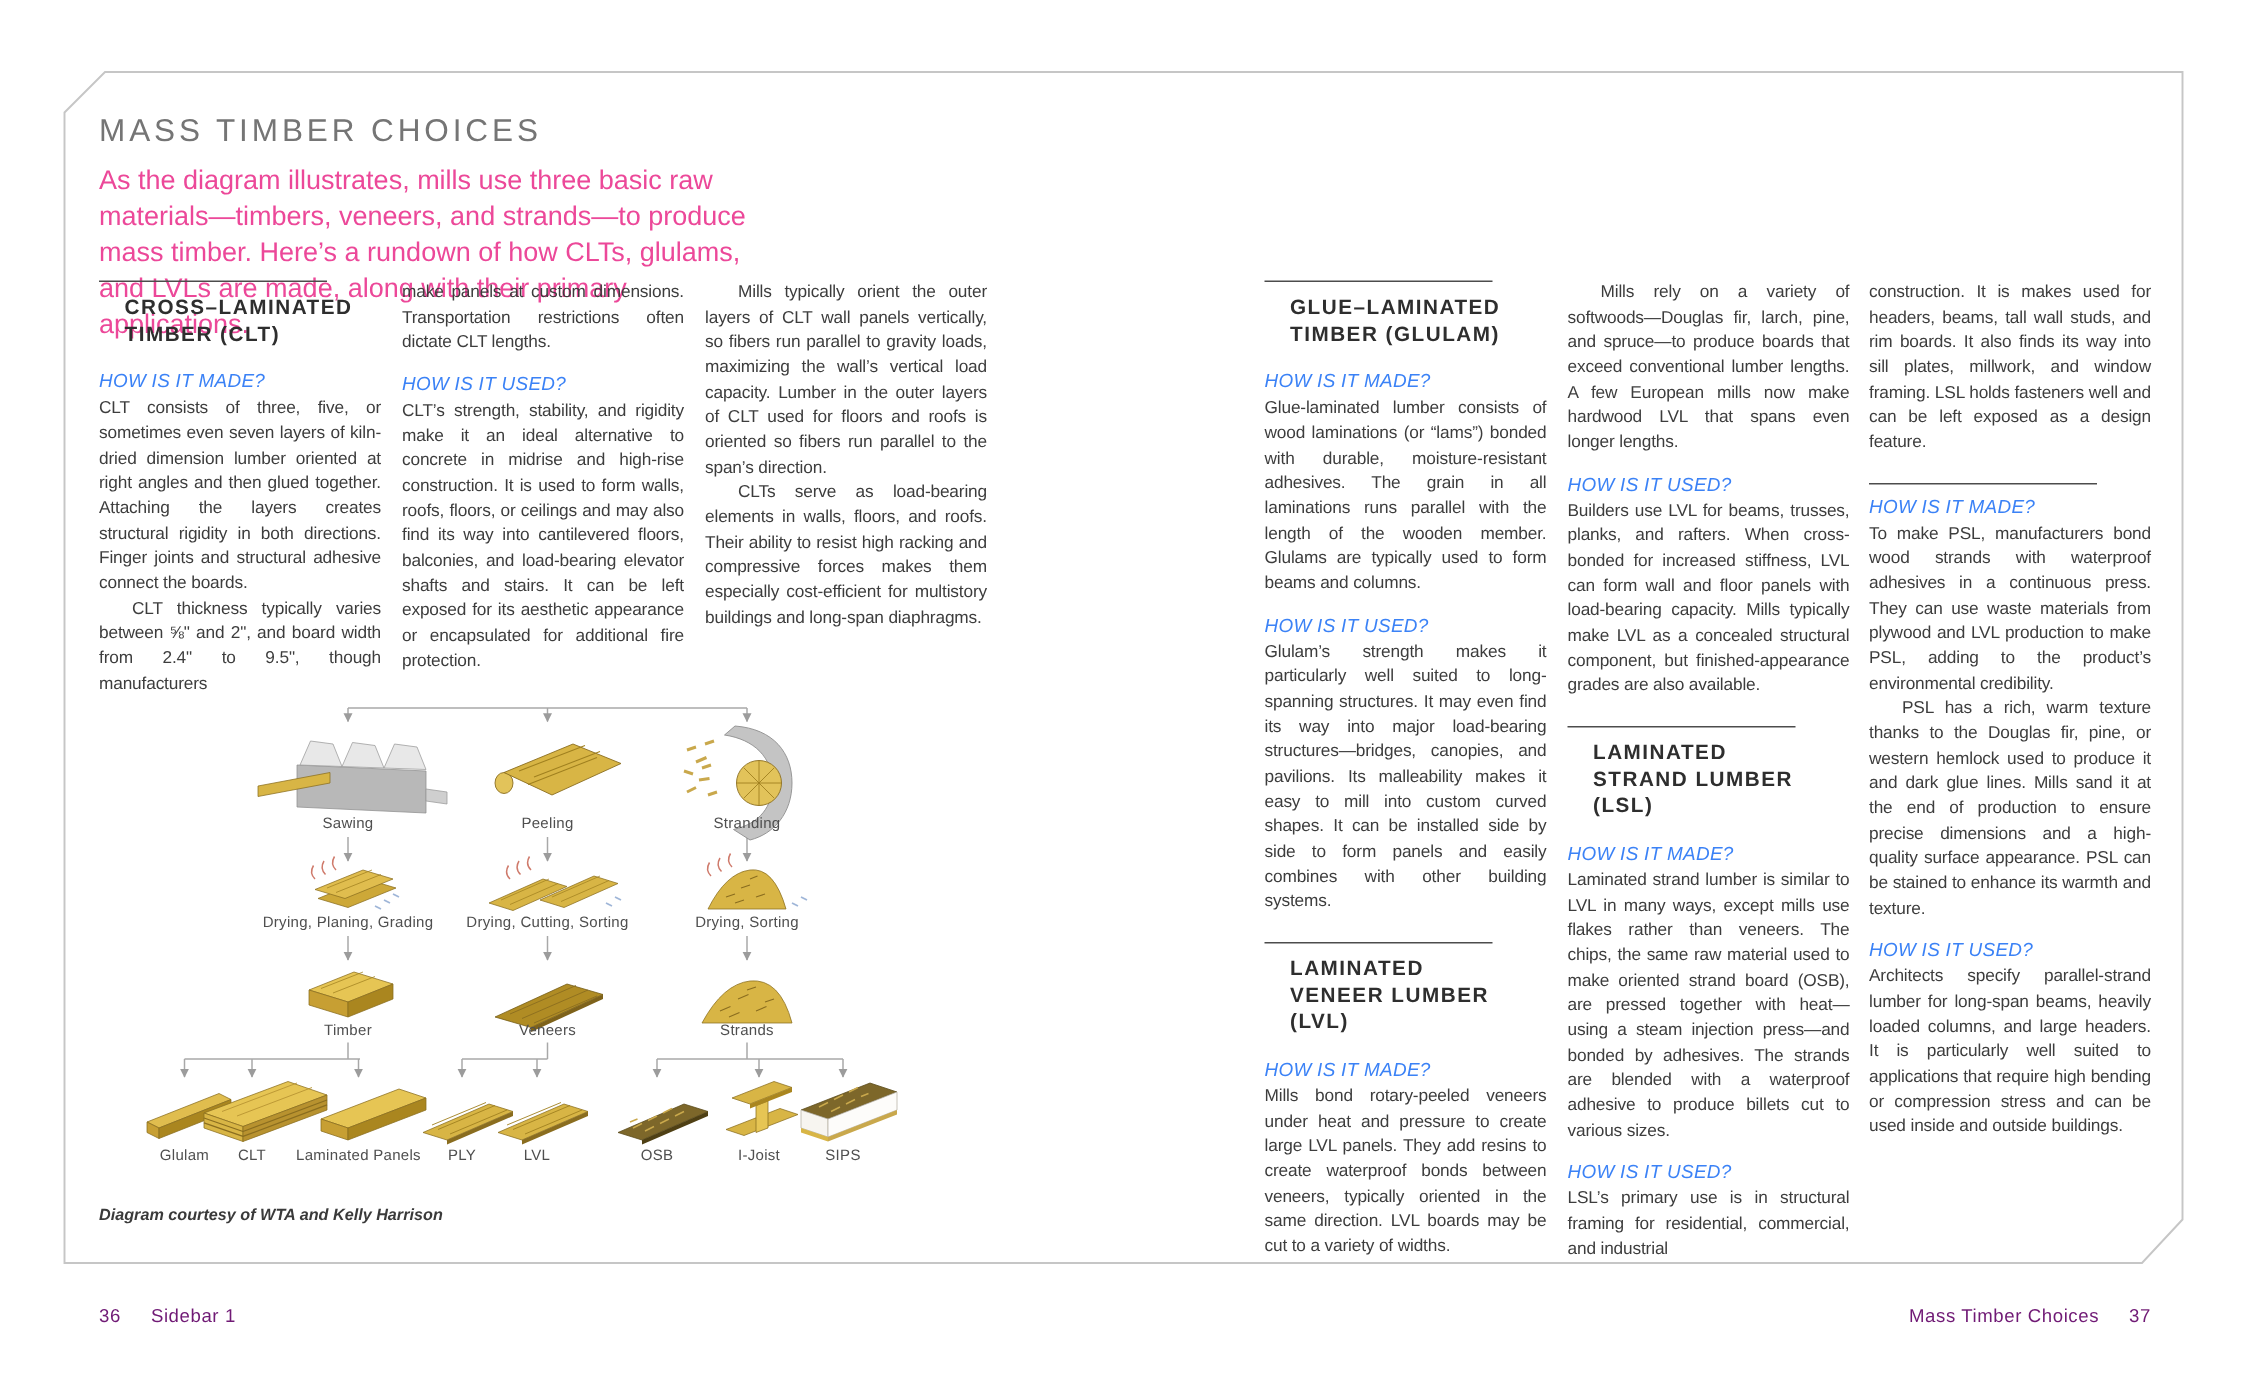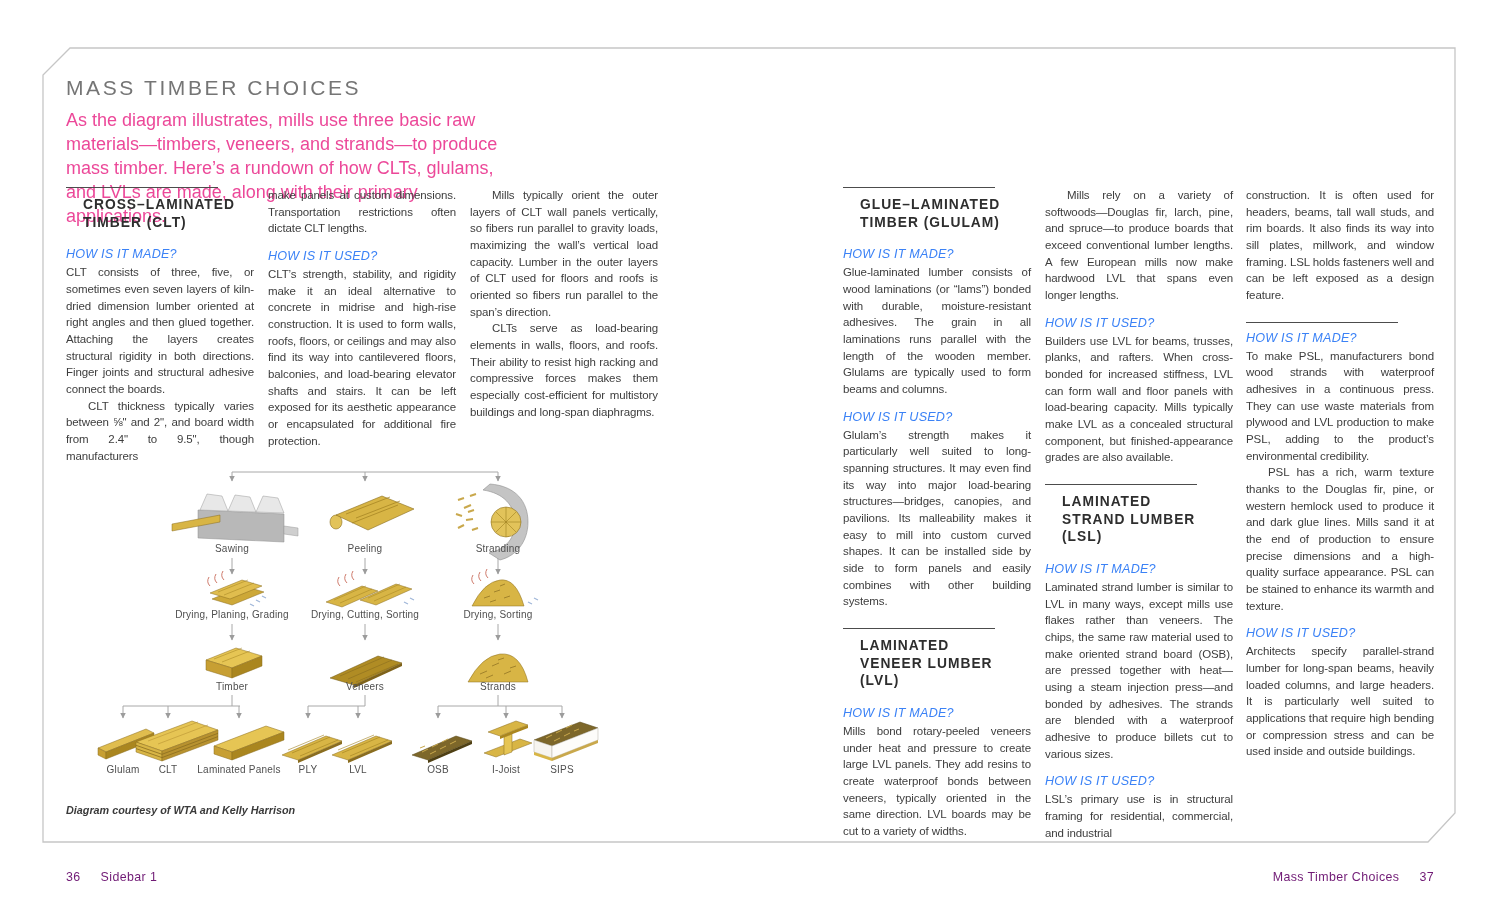--- a/index.html
+++ b/index.html
@@ -86,21 +86,21 @@
     <p class="body">Builders use LVL for beams, trusses, planks, and rafters. When cross-bonded for increased stiffness, LVL can form wall and floor panels with load-bearing capacity. Mills typically make LVL as a concealed structural component, but finished-appearance grades are also available.</p>
     <div class="rule mt"></div>
     <h2 class="sec">LAMINATED STRAND LUMBER (LSL)</h2>
     <div class="subhead">HOW IS IT MADE?</div>
     <p class="body">Laminated strand lumber is similar to LVL in many ways, except mills use flakes rather than veneers. The chips, the same raw material used to make oriented strand board (OSB), are pressed together with heat—using a steam injection press—and bonded by adhesives. The strands are blended with a waterproof adhesive to produce billets cut to various sizes.</p>
     <div class="subhead gap">HOW IS IT USED?</div>
     <p class="body">LSL’s primary use is in structural framing for residential, commercial, and industrial</p>
   </section>
 
   <section class="col" style="left:1246px">
-    <p class="body">construction. It is often used for headers, beams, tall wall studs, and rim boards. It also finds its way into sill plates, millwork, and window framing. LSL holds fasteners well and can be left exposed as a design feature.</p>
+    <p class="body">construction. It is makes used for headers, beams, tall wall studs, and rim boards. It also finds its way into sill plates, millwork, and window framing. LSL holds fasteners well and can be left exposed as a design feature.</p>
     <div class="rule mt"></div>
     <div class="subhead">HOW IS IT MADE?</div>
     <p class="body">To make PSL, manufacturers bond wood strands with waterproof adhesives in a continuous press. They can use waste materials from plywood and LVL production to make PSL, adding to the product’s environmental credibility.</p>
     <p class="body indent">PSL has a rich, warm texture thanks to the Douglas fir, pine, or western hemlock used to produce it and dark glue lines. Mills sand it at the end of production to ensure precise dimensions and a high-quality surface appearance. PSL can be stained to enhance its warmth and texture.</p>
     <div class="subhead gap">HOW IS IT USED?</div>
     <p class="body">Architects specify parallel-strand lumber for long-span beams, heavily loaded columns, and large headers. It is particularly well suited to applications that require high bending or compression stress and can be used inside and outside buildings.</p>
   </section>
 
   <svg class="diagram" width="580" height="340" viewBox="0 0 580 340">
     <defs>

